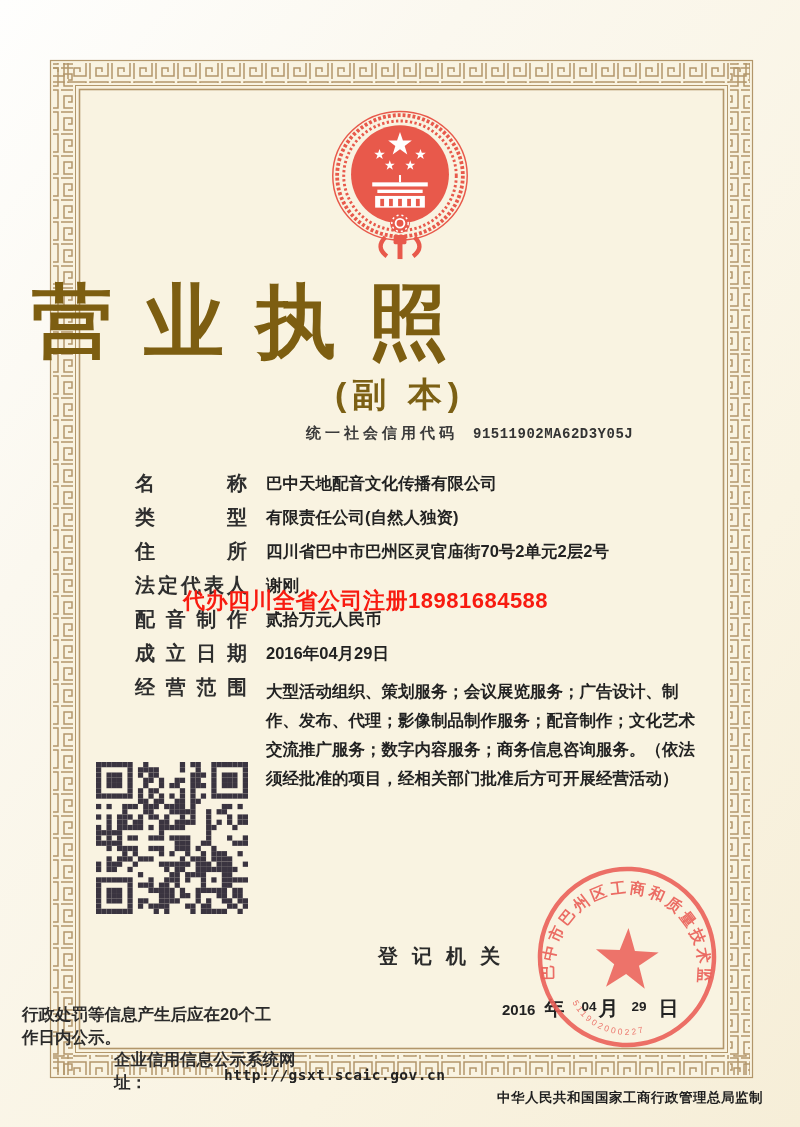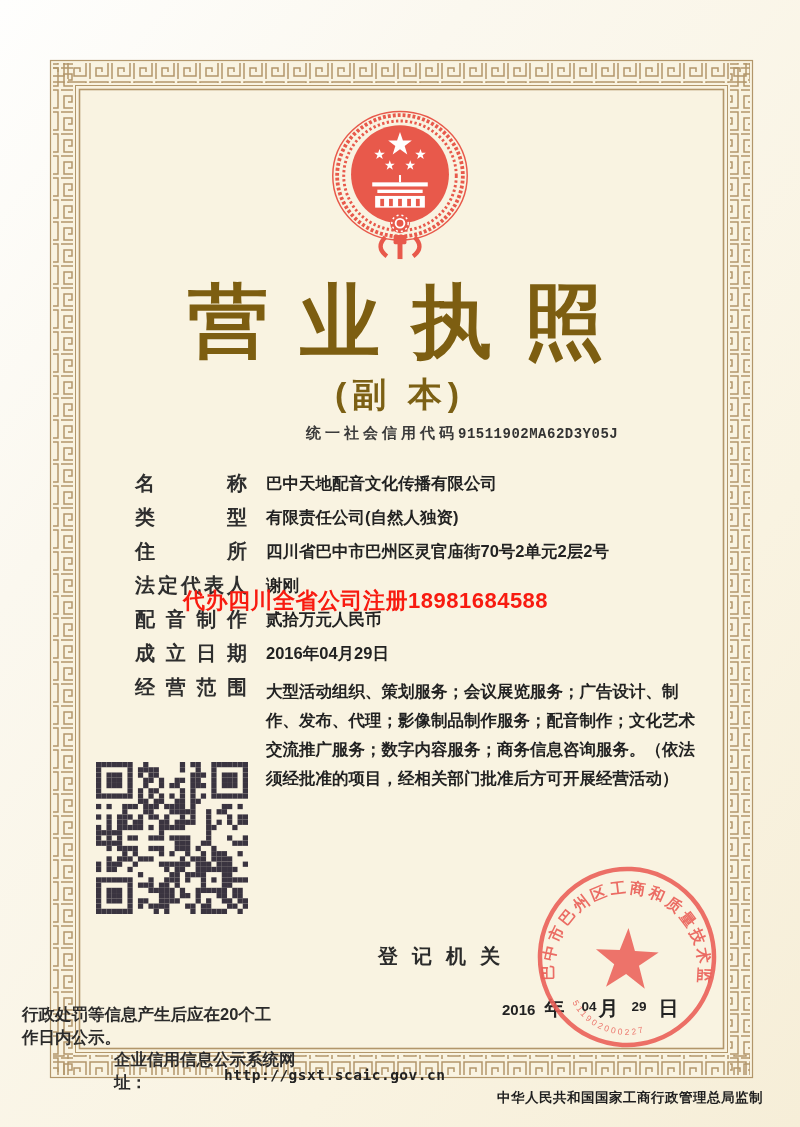--- a/index.html
+++ b/index.html
@@ -5,26 +5,26 @@
   html,body{margin:0;padding:0;}
   body{font-family:"Liberation Sans","DejaVu Sans",sans-serif;}
   .page{position:relative;width:800px;height:1127px;overflow:hidden;
     background:linear-gradient(128deg,#fefefd 0%,#fbf8ef 28%,#f9f3e1 70%,#f6eed8 100%);}
   .abs{position:absolute;}
   
   #frame{left:0;top:0;z-index:1;}
   
   .emblem{left:326px;top:110px;width:148px;height:152px;z-index:2;}
   
-  .title{left:0;top:276px;width:800px;text-align:center;z-index:2;
-    font-size:80px;font-weight:900;color:#7d5e11;letter-spacing:32px;padding-left:24px;
+  .title{left:0;top:276px;width:800px;z-index:2;
+    font-size:80px;font-weight:900;color:#7d5e11;letter-spacing:32px;padding-left:32px;
     box-sizing:border-box;white-space:nowrap;line-height:92px;}
   .subtitle{left:0;top:372px;width:800px;text-align:center;z-index:2;
     font-size:34px;font-weight:700;color:#7c6014;letter-spacing:6px;}
-  .credit-line{left:306px;top:424px;z-index:2;display:flex;align-items:baseline;}
+  .credit-line{left:306px;top:424px;z-index:2;display:flex;align-items:baseline;gap:15px;}
   .cc-label{font-size:15px;font-weight:700;color:#3a3a3a;letter-spacing:4px;}
   .cc-value{font-family:Liberation Mono, monospace;
     font-size:14px;font-weight:700;color:#333;letter-spacing:.5px;}
   
   .fields{left:135px;top:473px;width:572px;z-index:3;}
   .frow{display:flex;align-items:flex-start;margin-bottom:13px;min-height:21px;}
   .flabel{width:112px;flex:0 0 112px;font-size:20px;font-weight:600;color:#2e2e2e;
     line-height:21px;text-align:justify;text-align-last:justify;margin-right:19px;}
   .fvalue{width:440px;font-size:16.5px;font-weight:600;color:#222;line-height:21px;}
   .frow.scope .fvalue{line-height:29px;}

